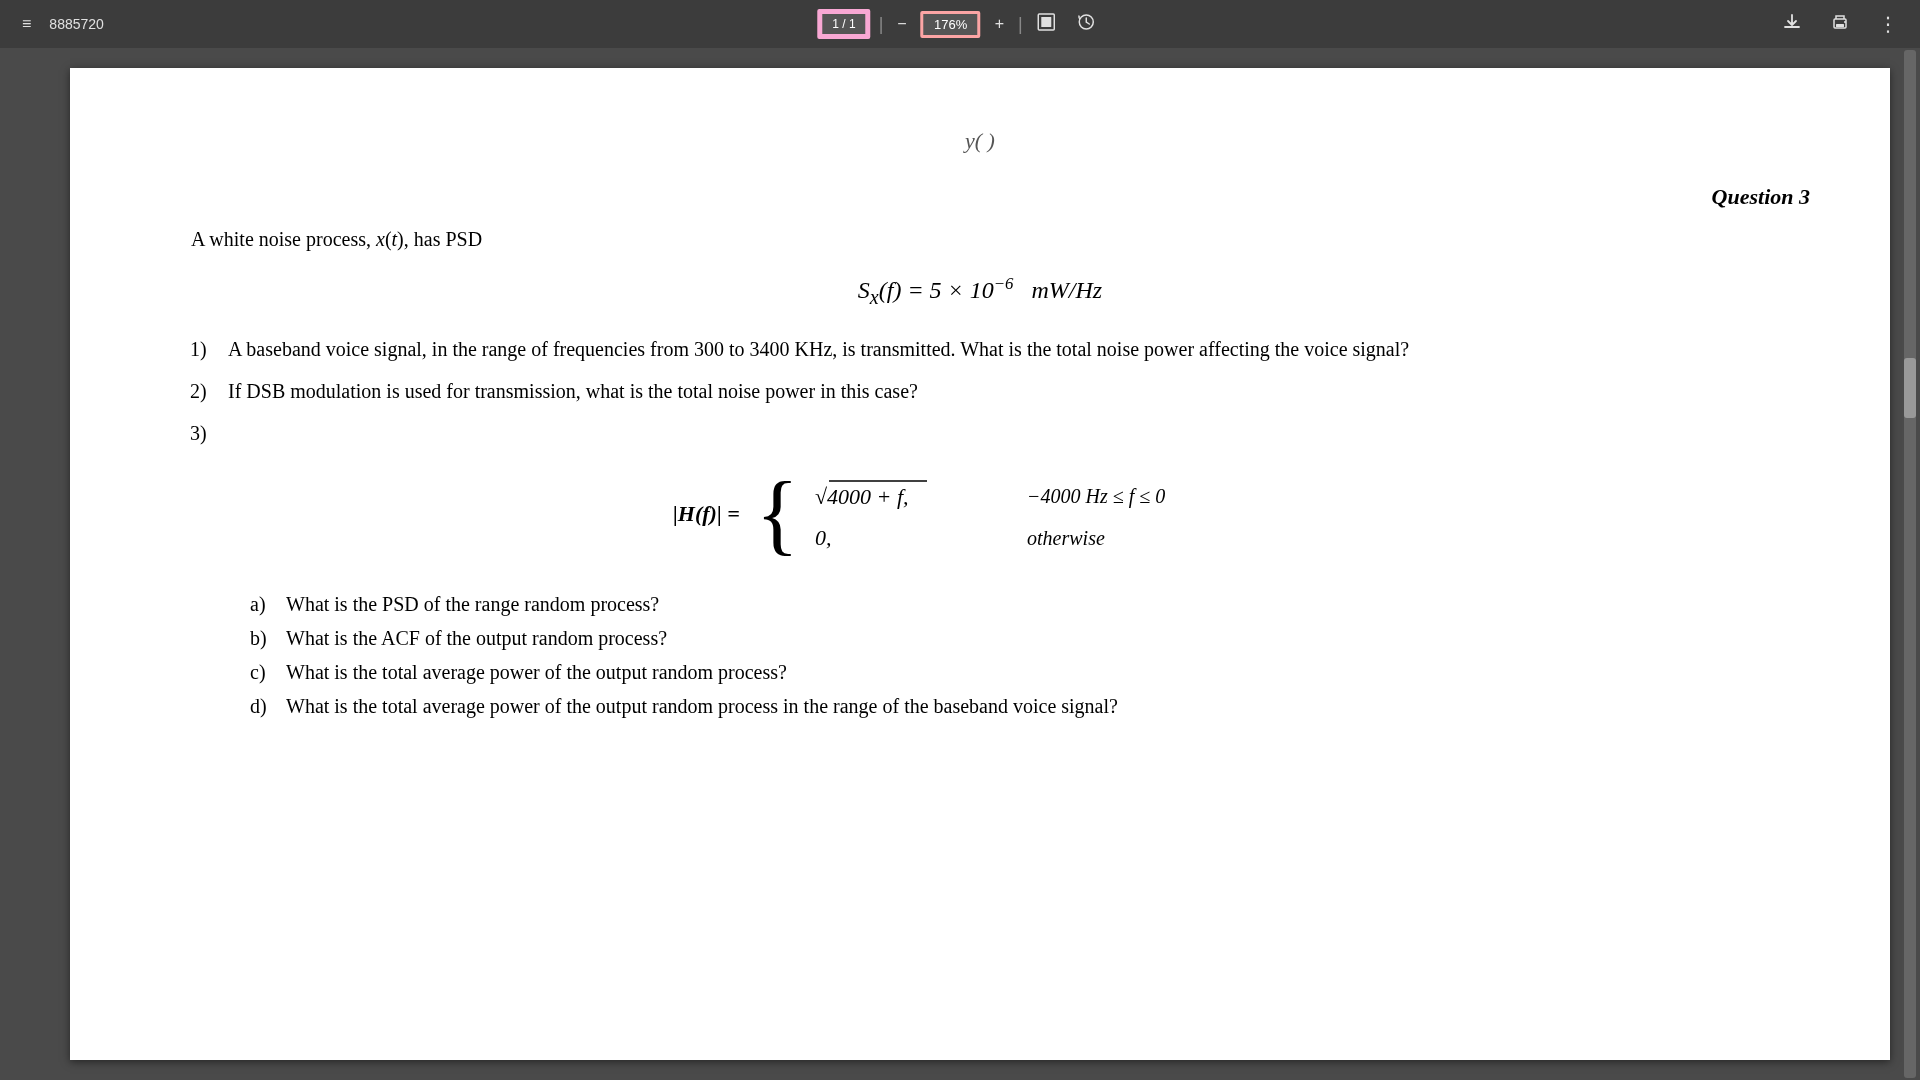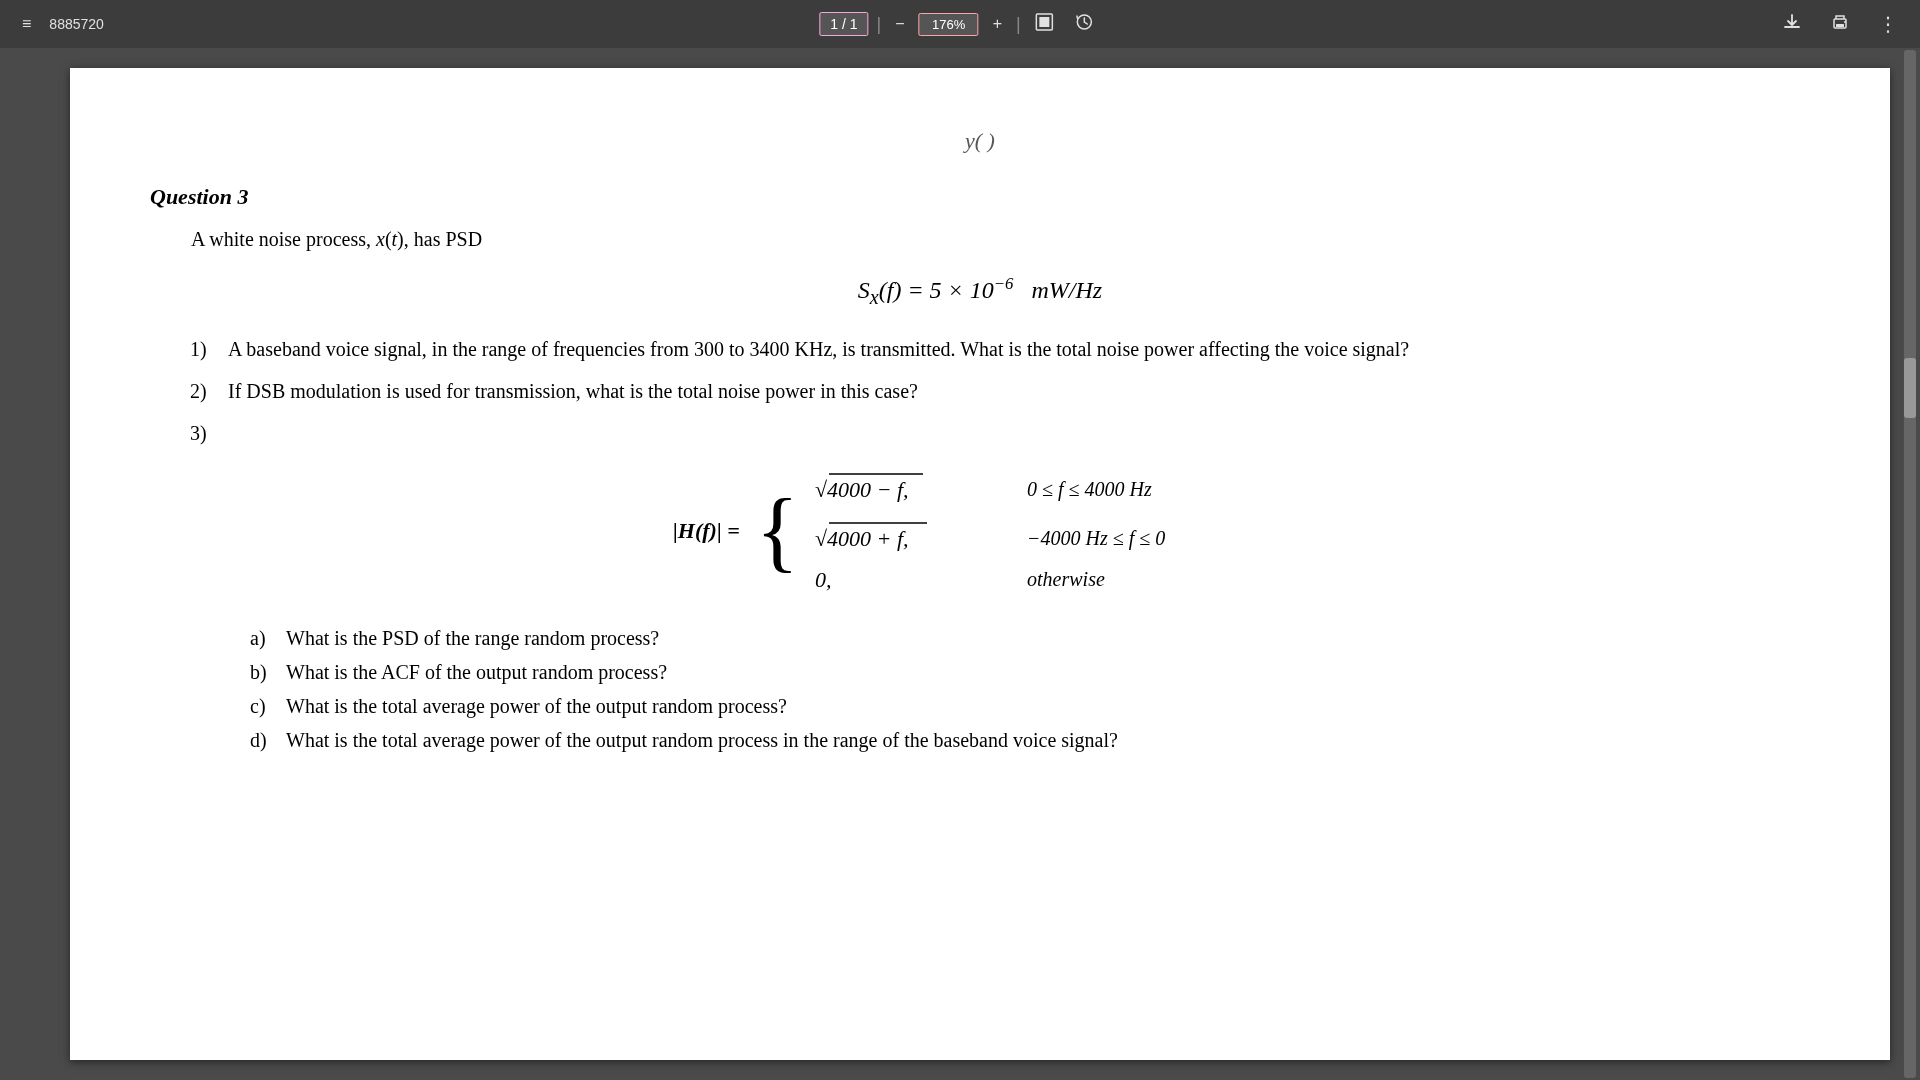--- a/index.html
+++ b/index.html
@@ -46,30 +46,30 @@
 
     .toolbar-right {
       display: flex;
       align-items: center;
       gap: 16px;
       margin-left: auto;
     }
 
     .page-info {
       background: #555;
-      border: 1px solid #f9a8d4;
+      border: 5px solid #f9a8d4;
       padding: 3px 10px;
       border-radius: 2px;
-      font-size: 14px;
+      font-size: 12px;
       color: #fff;
     }
 
     .zoom-info {
       background: #555;
-      border: 1px solid #fca5a5;
+      border: 3px solid #fca5a5;
       padding: 3px 10px;
       border-radius: 2px;
       font-size: 13px;
       color: #fff;
       min-width: 60px;
       text-align: center;
     }
 
     .separator {
       color: #888;
@@ -147,20 +147,21 @@
       margin-bottom: 30px;
       font-style: italic;
     }
 
     .question-title {
       font-weight: bold;
       font-style: italic;
       font-size: 22px;
       margin-bottom: 14px;
       color: #000;
+      text-align: right;
     }
 
     .question-intro {
       font-size: 20px;
       margin-bottom: 16px;
       color: #000;
       line-height: 1.5;
       margin-left: 41px;
     }
 
@@ -314,33 +315,20 @@
     <div class="piecewise-block">
       <div style="font-size:22px; font-style:italic; color:#000;font-weight:bold;">
         |<em>H</em>(<em>f</em>)| =
       </div>
 
       <div style="font-size:90px; line-height:1; color:#000; font-weight:100;">
         {
       </div>
 
       <div class="piecewise-cases">
-        <div class="piecewise-case">
-          <span class="piecewise-expr" style="min-width:180px;">
-            <svg display="inline" width="170" height="36" viewBox="0 0 170 36" xmlns="http://www.w3.org/2000/svg">
-
-              <text x="0" y="28" font-family="Times New Roman" font-style="italic" font-size="22" fill="#000">√4000 − <tspan font-style="italic">f</tspan>,</text>
-
-              <line x1="14" y1="5" x2="108" y2="5" stroke="#000" stroke-width="1.5"></line>
-            </svg>
-          </span>
-          <span class="piecewise-cond" style="font-size:20px; font-style:italic;">
-            0 ≤ <em>f</em> ≤ 4000 <em>Hz</em>
-          </span>
-        </div>
         <div class="piecewise-case">
           <span class="piecewise-expr" style="min-width:180px;">
             <svg display="inline" width="180" height="36" viewBox="0 0 180 36" xmlns="http://www.w3.org/2000/svg">
               <text x="0" y="28" font-family="Times New Roman" font-style="italic" font-size="22" fill="#000">√4000 + <tspan font-style="italic">f</tspan>,</text>
               <line x1="14" y1="5" x2="112" y2="5" stroke="#000" stroke-width="1.5"></line>
             </svg>
           </span>
           <span class="piecewise-cond" style="font-size:20px; font-style:italic;">
             −4000 <em>Hz</em> ≤ <em>f</em> ≤ 0
           </span>

